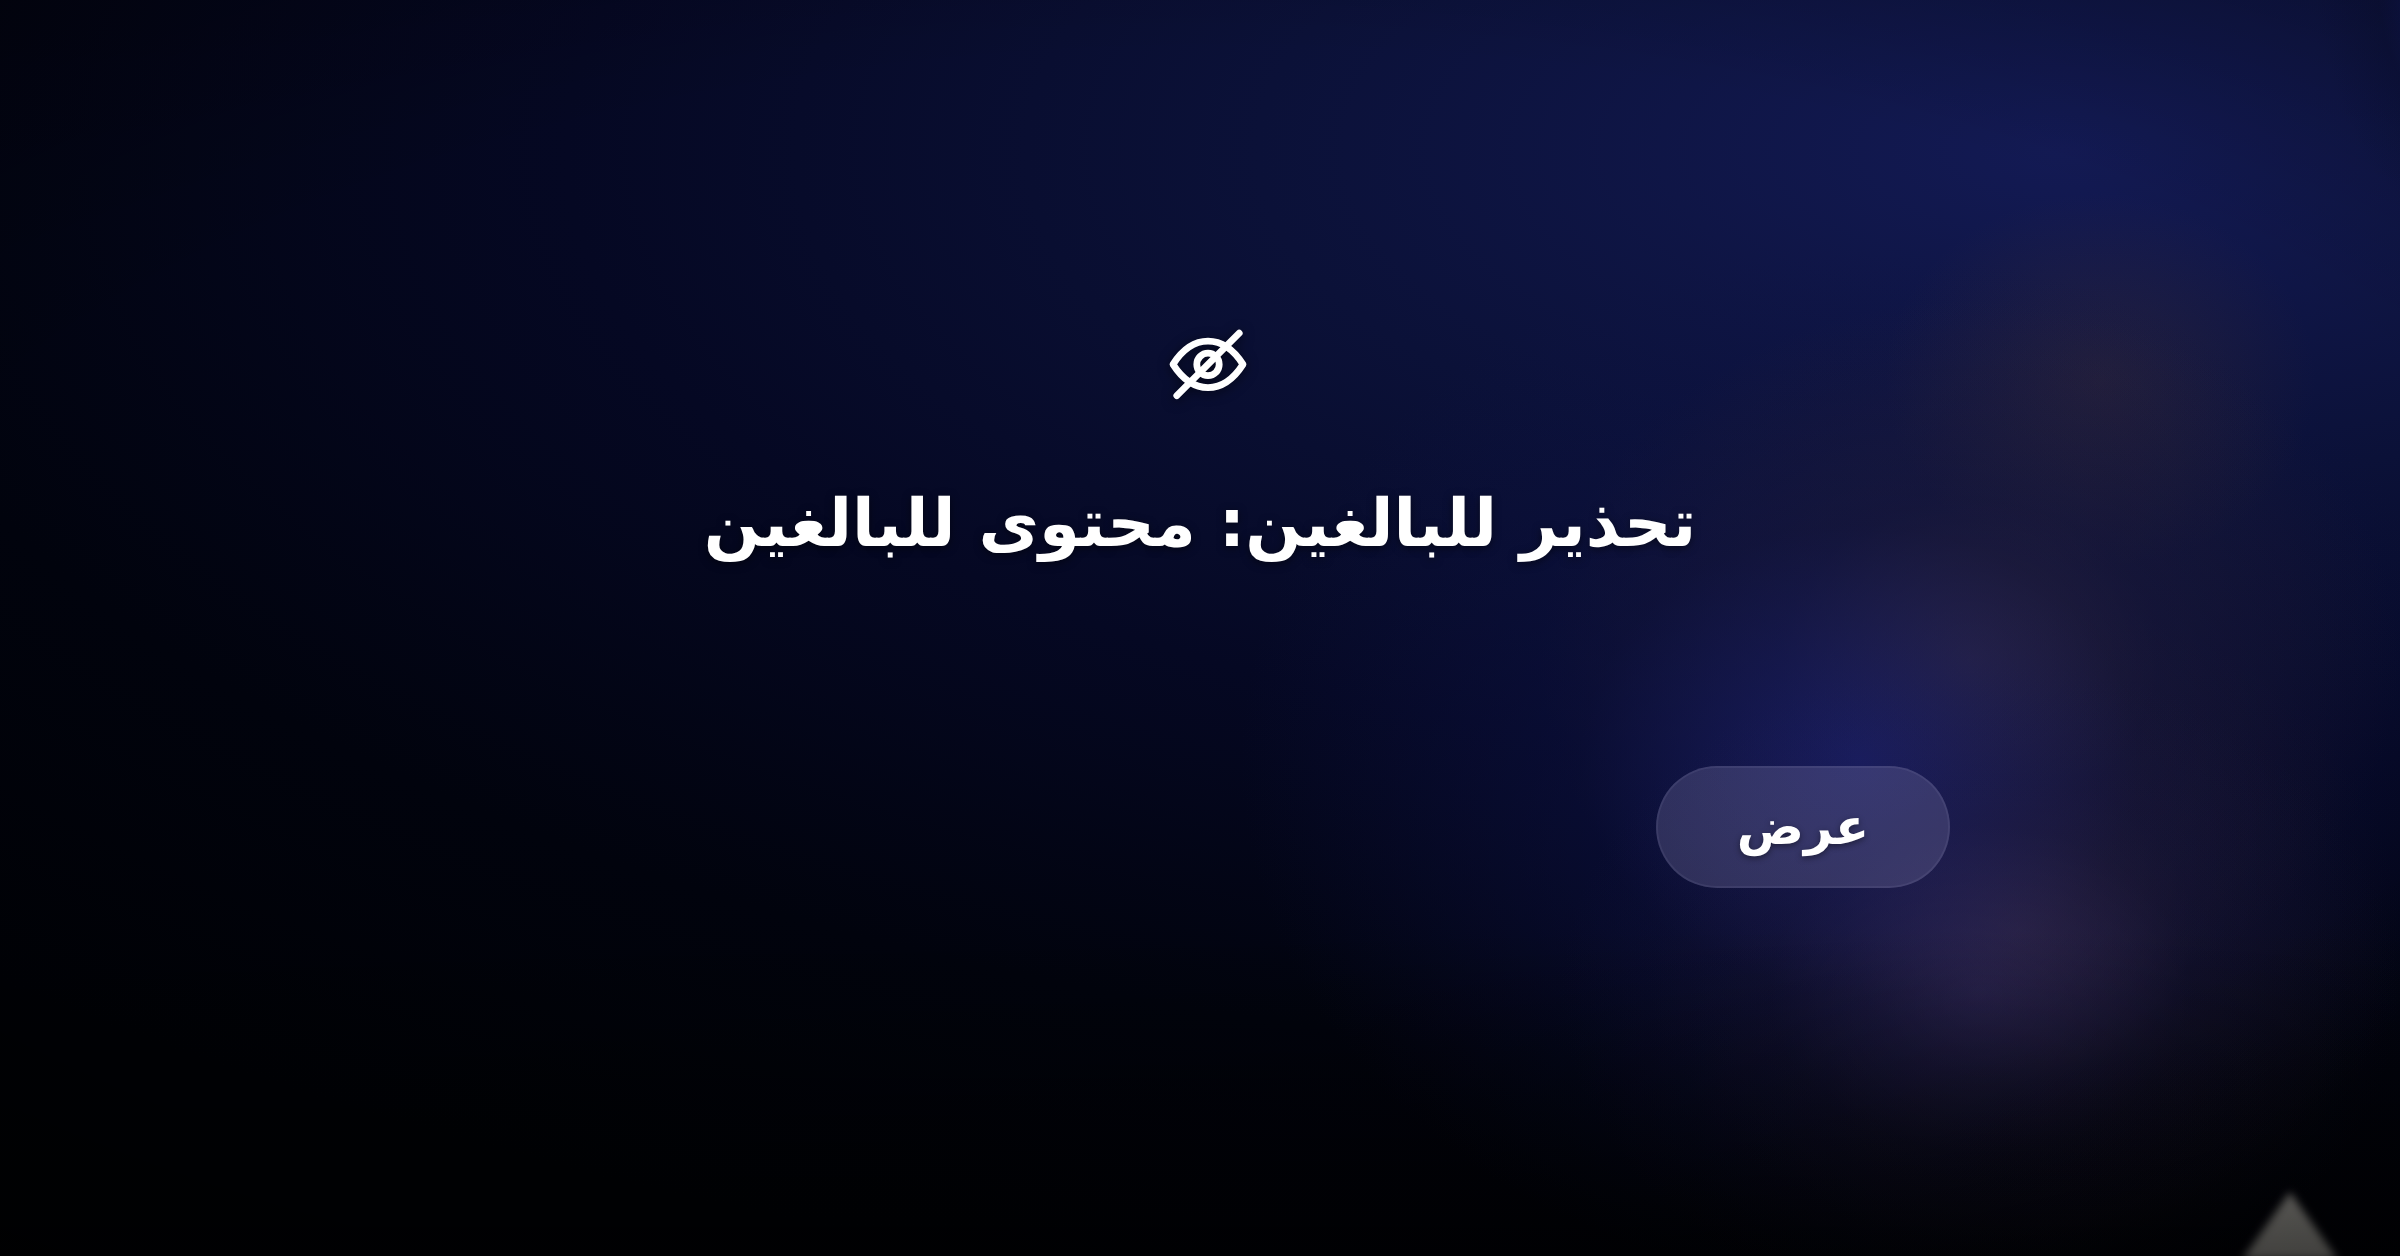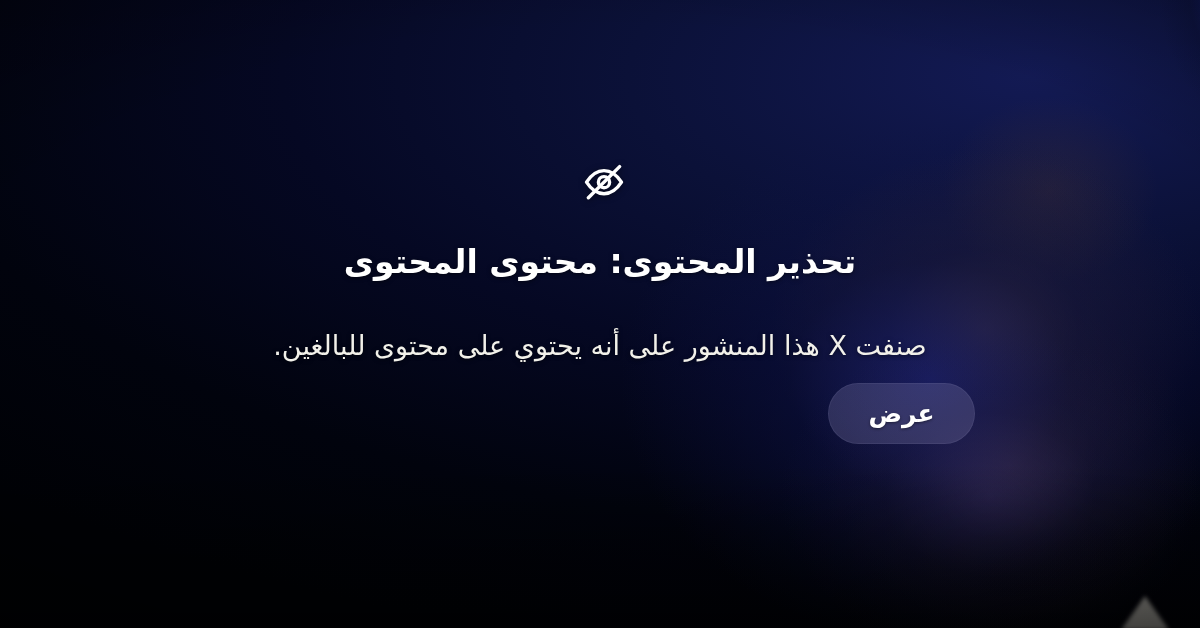--- a/index.html
+++ b/index.html
@@ -189,20 +189,19 @@
   <div id="content">
 
     <div class="warning-icon">
       <svg viewBox="0 0 52 48" fill="none" xmlns="http://www.w3.org/2000/svg" stroke="currentColor" stroke-width="3.4" stroke-linecap="round" stroke-linejoin="round">
         <path d="M8.5 24.2 C13.5 16.4, 19.6 12.6, 26 12.6 C32.4 12.6, 38.5 16.4, 43.5 24.2 C38.5 32, 32.4 35.8, 26 35.8 C19.6 35.8, 13.5 32, 8.5 24.2 Z"></path>
         <circle cx="26" cy="24.2" r="5.6"></circle>
         <line x1="10.4" y1="39.8" x2="41.6" y2="8.6"></line>
       </svg>
     </div>
 
-    <div class="warning-title">تحذير المحتوى: محتوى المحتوى</div>
-
-    <div class="warning-body">صنفت X هذا المنشور على أنه يحتوي على محتوى للبالغين.</div>
+    <div class="warning-title">تحذير للبالغين: محتوى للبالغين</div>
+
 
     <button class="view-button">عرض</button>
 
   </div>
 </div>
 
 </body></html>

